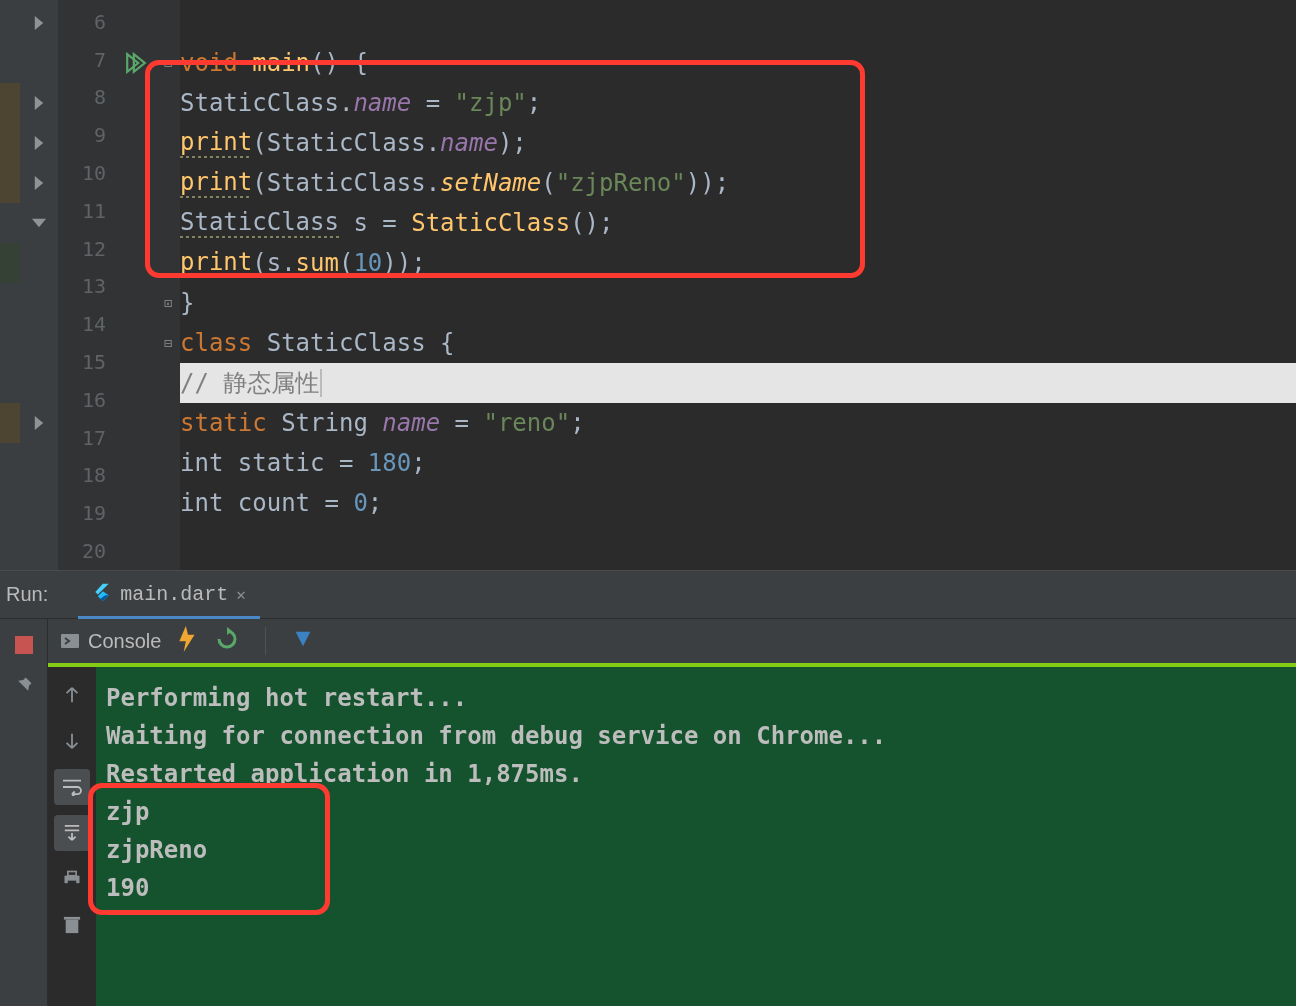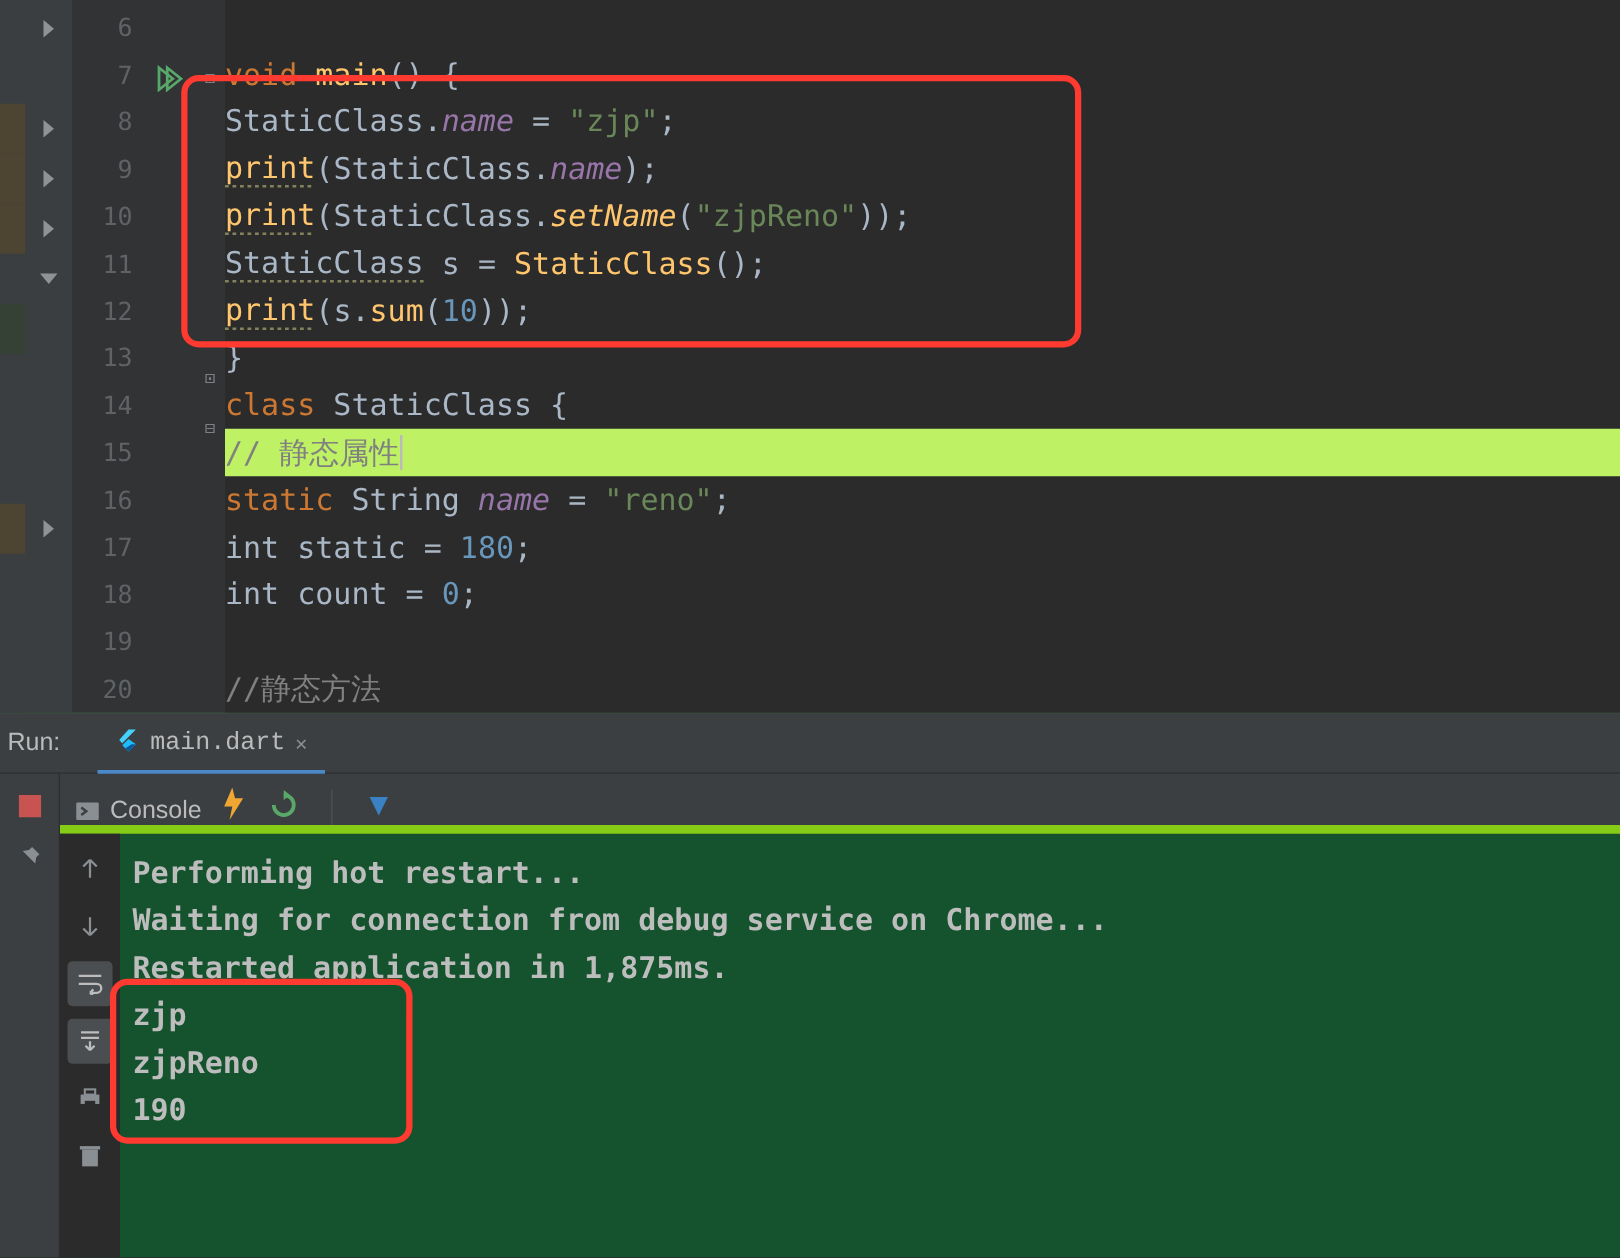--- a/index.html
+++ b/index.html
@@ -117,21 +117,21 @@
   padding-bottom: 2px;
   }
   .caret {
     display: inline-block;
     border-left: 2px solid #bbbbbb;
     height: 28px;
     vertical-align: middle;
     margin-left: 1px;
   }
   .current-line-bg {
-    background: #bef264;
+    background: #e5e5e5;
   }
   .red-box1 {
     position: absolute;
     border: 5px solid #ff3a30;
     border-radius: 14px;
     left: -35px;
     top: 60px;
     width: 720px;
     height: 218px;
     pointer-events: none;
@@ -198,23 +198,23 @@
     justify-content: center;
   }
   .console-wrap {
     flex: 1;
     display: flex;
     flex-direction: column;
   }
   .console-tabs {
     height: 48px;
     background: #3c3f41;
-    border-bottom: 7px solid #84cc16;
-    display: flex;
-    align-items: flex-end;
+    border-bottom: 4px solid #84cc16;
+    display: flex;
+    align-items: center;
     gap: 18px;
     padding-left: 12px;
   }
   .console-btn {
     display: flex;
     align-items: center;
     gap: 8px;
     color: #bbbbbb;
     font-family: -apple-system, 'Segoe UI', sans-serif;
     font-size: 20px;
@@ -378,21 +378,20 @@
     <div class="code-line">  <span class="tok-fn tok-und">print</span><span class="tok-punc">(</span><span class="tok-ident">StaticClass.</span><span class="tok-fnital">setName</span><span class="tok-punc">(</span><span class="tok-str">"zjpReno"</span><span class="tok-punc">))</span><span class="tok-punc">;</span></div>
     <div class="code-line">  <span class="tok-ident tok-und">StaticClass</span><span class="tok-ident"> s = </span><span class="tok-fn">StaticClass</span><span class="tok-punc">()</span><span class="tok-punc">;</span></div>
     <div class="code-line">  <span class="tok-fn tok-und">print</span><span class="tok-punc">(</span><span class="tok-ident">s.</span><span class="tok-fn">sum</span><span class="tok-punc">(</span><span class="tok-num">10</span><span class="tok-punc">))</span><span class="tok-punc">;</span></div>
     <div class="code-line"><span class="tok-punc">}</span></div>
     <div class="code-line"><span class="tok-kw">class</span><span class="tok-cls"> StaticClass </span><span class="tok-punc">{</span></div>
     <div class="code-line current-line-bg">  <span class="tok-comment">// 静态属性</span><span class="caret"></span></div>
     <div class="code-line">  <span class="tok-kw">static</span><span class="tok-ident"> String </span><span class="tok-field">name</span><span class="tok-punc"> = </span><span class="tok-str">"reno"</span><span class="tok-punc">;</span></div>
     <div class="code-line">  <span class="tok-ident">int </span><span class="tok-ident">static</span><span class="tok-punc"> = </span><span class="tok-num">180</span><span class="tok-punc">;</span></div>
     <div class="code-line">  <span class="tok-ident">int </span><span class="tok-ident">count</span><span class="tok-punc"> = </span><span class="tok-num">0</span><span class="tok-punc">;</span></div>
     <div class="code-line"></div>
-    <div class="code-line">  <span class="tok-comment">//静态方法</span></div>
     <div class="red-box1"></div>
   </div>
 </div>
 
 <div class="run-panel">
   <div class="run-header">
     <span class="run-label">Run:</span>
     <div style="width:20px"></div>
     <div class="run-tab">
       <span>

